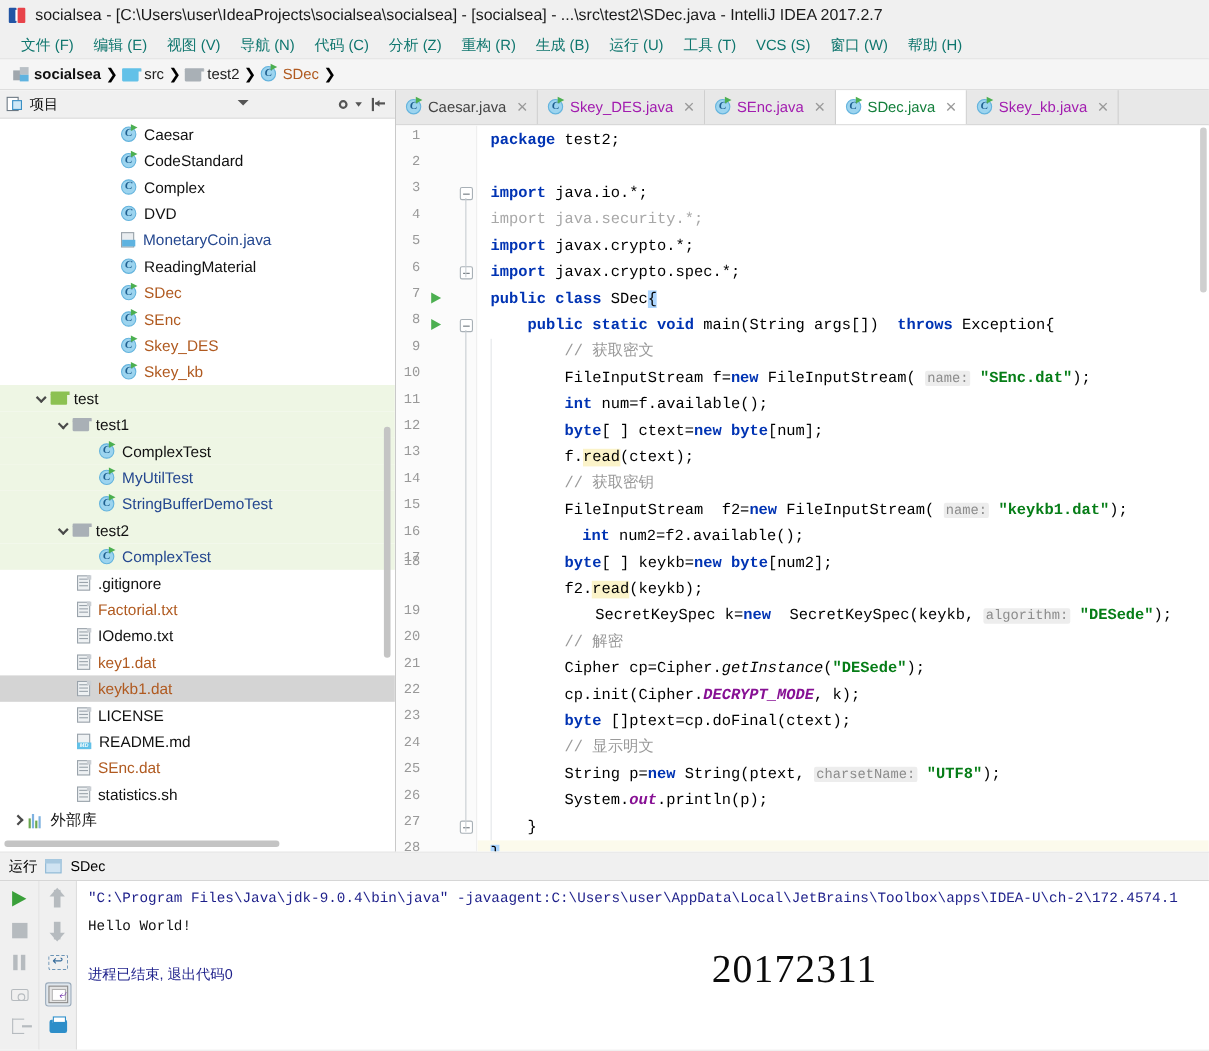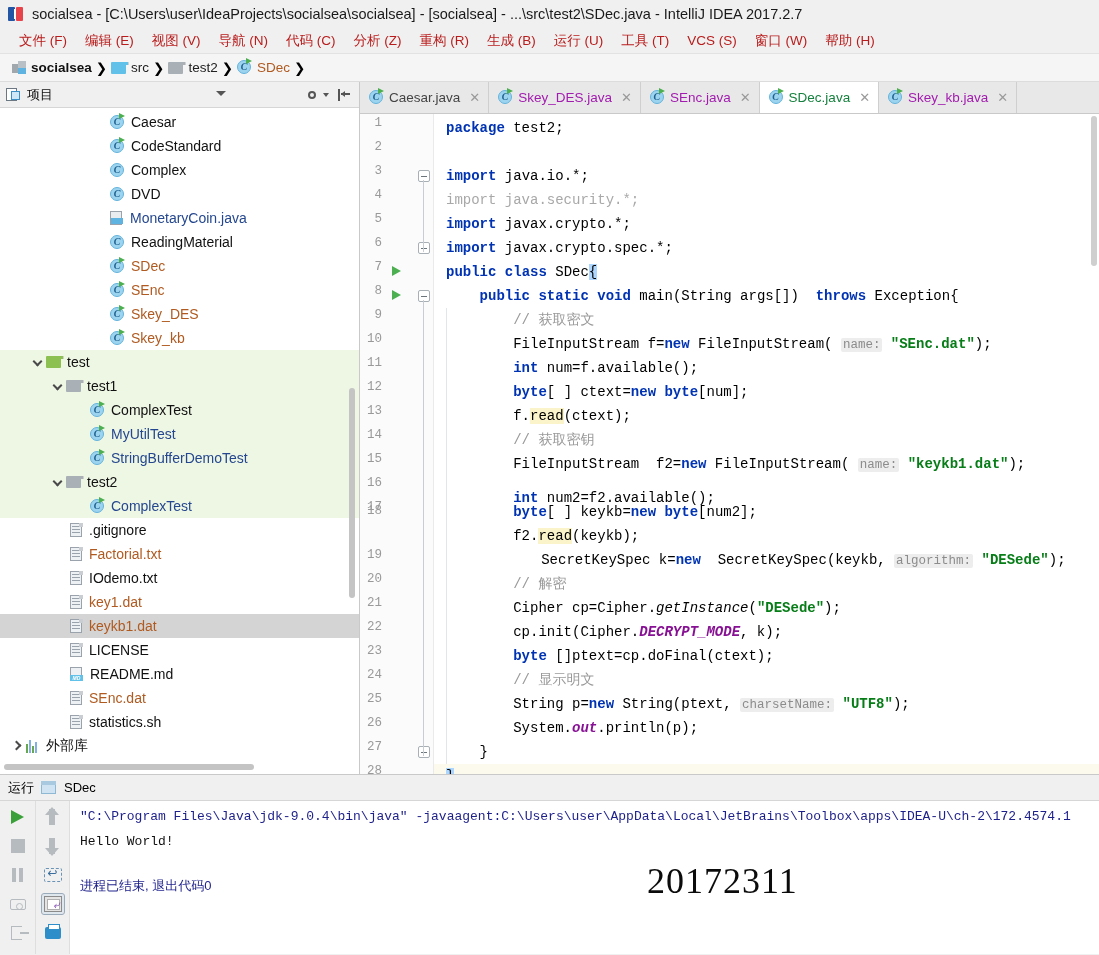--- a/index.html
+++ b/index.html
@@ -28,21 +28,21 @@
   .app-icon .l{position:absolute;left:0;top:1px;width:7px;height:14px;background:#2255a4;border-radius:1px;}
   .app-icon .r{position:absolute;left:8px;top:1px;width:7px;height:14px;background:#e8434a;border-radius:1px;}
   .app-icon .c{position:absolute;left:6px;top:3px;width:4px;height:10px;background:#fff;}
 
   
   .menubar {
     height: 26px; display:flex; align-items:center;
     background:#f0f0f0; padding-left: 10px;
     border-bottom: 1px solid #e2e2e2;
   }
-  .menu-item { padding: 2px 9px; font-size:13.5px; color:#b91c1c; white-space:nowrap; cursor:default;}
+  .menu-item { padding: 2px 9px; font-size:13.5px; color:#0f766e; white-space:nowrap; cursor:default;}
 
   
   .breadcrumb {
     height: 28px; display:flex; align-items:center; gap:2px;
     background:#f5f5f5; padding-left: 10px;
     border-bottom: 1px solid #dcdcdc;
     font-size: 13.5px;
   }
   .crumb { display:flex; align-items:center; gap:5px; padding: 1px 2px; }
   .crumb-label.bold { font-weight: bold; color:#111; }
@@ -693,21 +693,21 @@
             <div class="cl" style="top: 122px;"><span class="kw">import</span> javax.crypto.spec.*;</div>
             <div class="cl" style="top: 146px;"><span class="kw">public</span> <span class="kw">class</span> SDec<span class="caret-sel">{</span></div>
             <div class="cl" style="top: 170px;">    <span class="kw">public</span> <span class="kw">static</span> <span class="kw">void</span> main(String args[])  <span class="kw">throws</span> Exception{</div>
             <div class="cl" style="top: 194px;"><span class="cmt">        // 获取密文</span></div>
             <div class="cl" style="top: 218px;">        FileInputStream f=<span class="kw">new</span> FileInputStream( <span class="hint">name:</span> <span class="str">"SEnc.dat"</span>);</div>
             <div class="cl" style="top: 242px;">        <span class="kw">int</span> num=f.available();</div>
             <div class="cl" style="top: 266px;">        <span class="kw">byte</span>[ ] ctext=<span class="kw">new</span> <span class="kw">byte</span>[num];</div>
             <div class="cl" style="top: 290px;">        f.<span class="hl-yellow">read</span>(ctext);</div>
             <div class="cl" style="top: 314px;"><span class="cmt">        // 获取密钥</span></div>
             <div class="cl" style="top: 338px;">        FileInputStream  f2=<span class="kw">new</span> FileInputStream( <span class="hint">name:</span> <span class="str">"keykb1.dat"</span>);</div>
-            <div class="cl" style="top: 372px;">        <span class="kw">int</span> num2=f2.available();</div>
+            <div class="cl" style="top: 362px; margin-left: 16px;">        <span class="kw">int</span> num2=f2.available();</div>
             <div class="cl" style="top: 386px;">        <span class="kw">byte</span>[ ] keykb=<span class="kw">new</span> <span class="kw">byte</span>[num2];</div>
             <div class="cl" style="top: 410px;">        f2.<span class="hl-yellow">read</span>(keykb);</div>
             <div class="cl" style="top: 434px; padding-left: 28px;">        SecretKeySpec k=<span class="kw">new</span>  SecretKeySpec(keykb, <span class="hint">algorithm:</span> <span class="str">"DESede"</span>);</div>
             <div class="cl" style="top: 458px;"><span class="cmt">        // 解密</span></div>
             <div class="cl" style="top: 482px;">        Cipher cp=Cipher.<span class="mth">getInstance</span>(<span class="str">"DESede"</span>);</div>
             <div class="cl" style="top: 506px;">        cp.init(Cipher.<span class="fld">DECRYPT_MODE</span>, k);</div>
             <div class="cl" style="top: 530px;">        <span class="kw">byte</span> []ptext=cp.doFinal(ctext);</div>
             <div class="cl" style="top: 554px;"><span class="cmt">        // 显示明文</span></div>
             <div class="cl" style="top: 578px;">        String p=<span class="kw">new</span> String(ptext, <span class="hint">charsetName:</span> <span class="str">"UTF8"</span>);</div>
             <div class="cl" style="top: 602px;">        System.<span class="fld">out</span>.println(p);</div>

